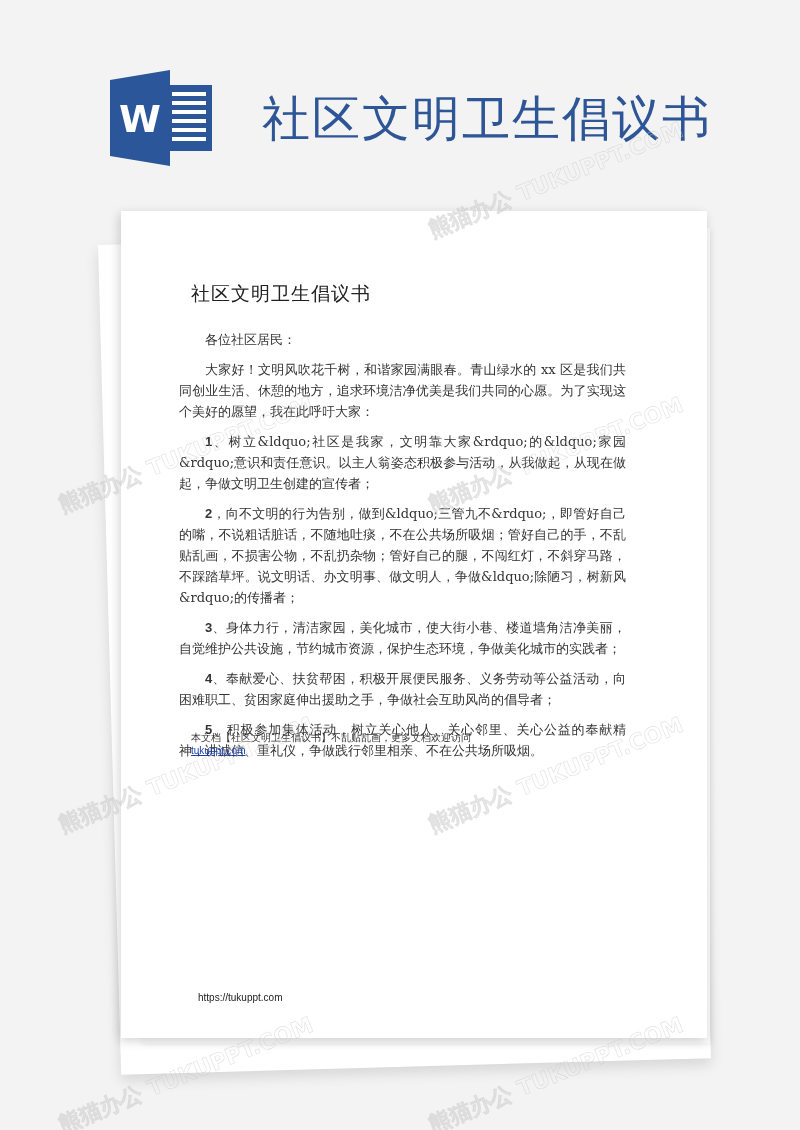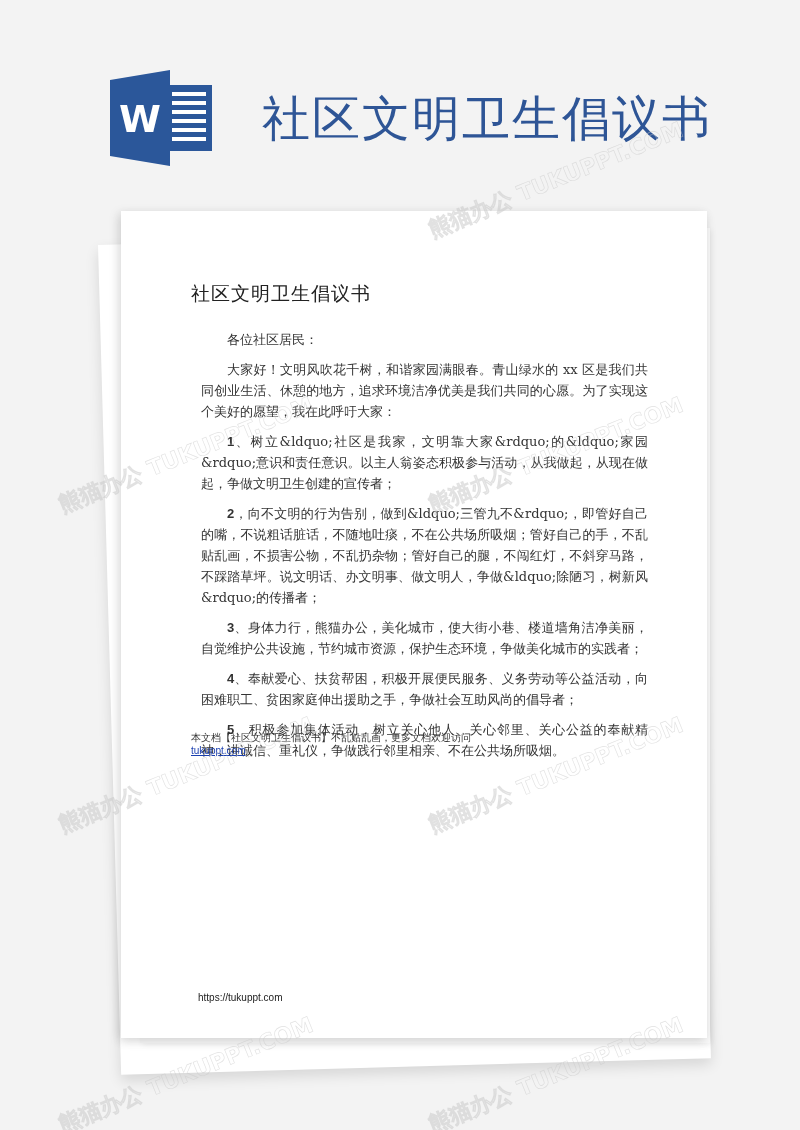--- a/index.html
+++ b/index.html
@@ -37,21 +37,21 @@
     .page {
       position: absolute; left: 121px; top: 211px; width: 586px; height: 827px;
       background: #fff;
       box-shadow: -3px 2px 10px rgba(0,0,0,0.10), 0 4px 10px rgba(0,0,0,0.08);
     }
     .doc-title {
       position: absolute; left: 70px; top: 70px;
       font-size: 19px; color: #222; letter-spacing: 1px;
     }
     .doc-body {
-      position: absolute; left: 80px; top: 118px; width: 447px;
+      position: absolute; left: 58px; top: 118px; width: 447px;
       font-size: 13px; line-height: 21px; color: #333;
     }
     .doc-body p { text-indent: 2em; margin-bottom: 9px; text-align: justify; }
     .doc-body p .num { font-family: "Liberation Sans", sans-serif; font-weight: bold; }
     .note {
       position: absolute; left: 70px; top: 520px; width: 400px;
       font-size: 10px; line-height: 13px; color: #333;
     }
     .note a { color: #1a3fb0; text-decoration: underline; font-family: "Liberation Sans", sans-serif; text-align: center; }
     .footer-url {
@@ -88,21 +88,21 @@
 <div class="back-page"></div>
 <div class="back-page-2"></div>
 
 <div class="page">
   <div class="doc-title">社区文明卫生倡议书</div>
   <div class="doc-body">
     <p>各位社区居民：</p>
     <p><span>大家好！文明风吹花千树，和谐家园满眼春。青山绿水的 xx 区是我们共同创业生活、休憩的地方，追求环境洁净优美是我们共同的心愿。为了实现这个美好的愿望，我在此呼吁大家：</span></p>
     <p><span class="num">1</span><span>、树立&amp;ldquo;社区是我家，文明靠大家&amp;rdquo;的&amp;ldquo;家园&amp;rdquo;意识和责任意识。以主人翁姿态积极参与活动，从我做起，从现在做起，争做文明卫生创建的宣传者；</span></p>
     <p><span class="num">2</span><span>，向不文明的行为告别，做到&amp;ldquo;三管九不&amp;rdquo;，即管好自己的嘴，不说粗话脏话，不随地吐痰，不在公共场所吸烟；管好自己的手，不乱贴乱画，不损害公物，不乱扔杂物；管好自己的腿，不闯红灯，不斜穿马路，不踩踏草坪。说文明话、办文明事、做文明人，争做&amp;ldquo;除陋习，树新风&amp;rdquo;的传播者；</span></p>
-    <p><span class="num">3</span><span>、身体力行，熊猫办公，美化城市，使大街小巷、楼道墙角洁净美丽，自觉维护公共设施，节约城市资源，保护生态环境，争做美化城市的实践者；</span></p>
+    <p><span class="num">3</span><span>、身体力行，清洁家园，美化城市，使大街小巷、楼道墙角洁净美丽，自觉维护公共设施，节约城市资源，保护生态环境，争做美化城市的实践者；</span></p>
     <p><span class="num">4</span><span>、奉献爱心、扶贫帮困，积极开展便民服务、义务劳动等公益活动，向困难职工、贫困家庭伸出援助之手，争做社会互助风尚的倡导者；</span></p>
     <p><span class="num">5</span><span>、积极参加集体活动，树立关心他人、关心邻里、关心公益的奉献精神，讲诚信、重礼仪，争做践行邻里相亲、不在公共场所吸烟。</span></p>
   </div>
   <div class="note">
     <div>本文档【社区文明卫生倡议书】不乱贴乱画，更多文档欢迎访问</div>
     <a>tukuppt.com</a>
   </div>
   <div class="footer-url">https://tukuppt.com</div>
 </div>
 

